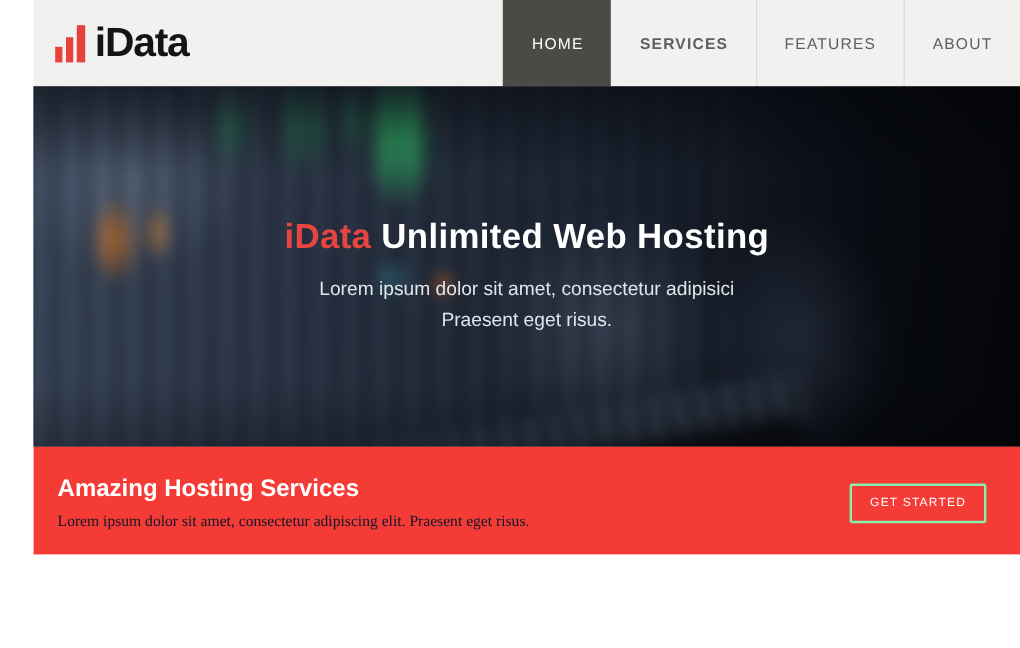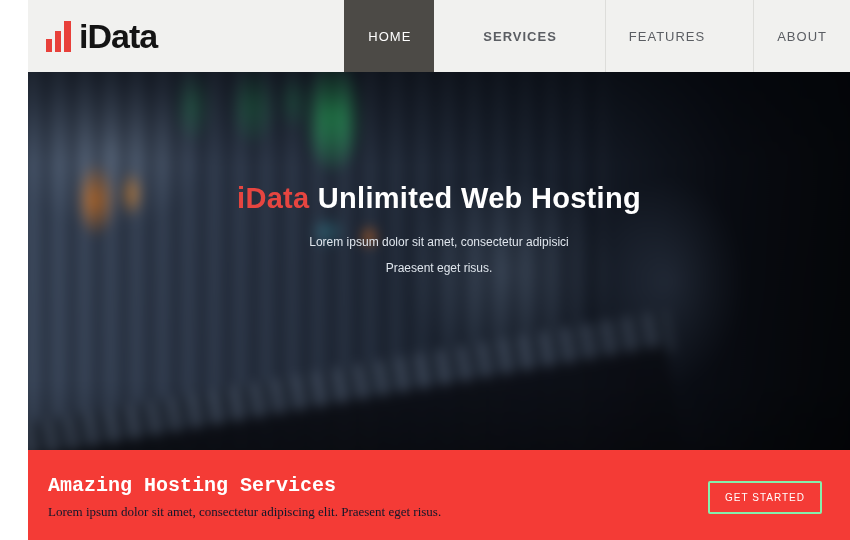--- a/index.html
+++ b/index.html
@@ -17,27 +17,27 @@
   .logo-bars i { display: block; background: #e8403a; }
   .logo-bars .b1 { width: 6px; height: 13px; }
   .logo-bars .b2 { width: 6px; height: 21px; }
   .logo-bars .b3 { width: 7px; height: 31px; }
   .logo-text { font-size: 34px; font-weight: bold; color: #141414; letter-spacing: -1px; }
 
   .nav { display: flex; align-items: stretch; }
   .nav-item {
     display: flex; align-items: center; padding: 0 23px;
     font-size: 13px; letter-spacing: 1px; color: #5b5e63;
-    border-left: 1px solid #ddddda; cursor: pointer; user-select: none; margin-left: 25px;
+    border-left: 1px solid #ddddda; cursor: pointer; user-select: none;
   }
   .nav-item.active { background: #4c4a46; color: #ffffff; border-left-color: transparent; }
   .nav-item.active + .nav-item { border-left-color: transparent; font-weight: bold; }
 
   
-  .hero { position: relative; height: 378px; background: #10151f; overflow: hidden; }
+  .hero { position: relative; height: 300px; background: #10151f; overflow: hidden; }
   .hero-bg { position: absolute; left: -12px; top: -12px; right: -12px; bottom: -12px; filter: blur(6px); }
   .bg-base { position: absolute; inset: 0;
     background: linear-gradient(100deg, #3d4a5e 0%, #2b3546 28%, #1b2330 55%, #0c1019 80%, #080b11 100%); }
   .bg-lights { position: absolute; inset: 0; background:
     radial-gradient(45px 85px at 317px 55px,  rgba(52,221,116,0.85), transparent 70%),
     radial-gradient(34px 60px at 237px 45px,  rgba(45,185,105,0.50), transparent 70%),
     radial-gradient(30px 55px at 177px 45px,  rgba(50,180,110,0.45), transparent 70%),
     radial-gradient(25px 45px at 277px 40px,  rgba(40,170,100,0.40), transparent 70%),
     radial-gradient(26px 22px at 312px 172px, rgba(60,170,190,0.45), transparent 70%),
     radial-gradient(28px 55px at 80px 140px,  rgba(235,125,30,0.85), transparent 70%),
@@ -56,29 +56,29 @@
   .bg-diagonal-dark { position: absolute; left: -70px; top: 348px; width: 740px; height: 180px;
     transform: rotate(-10deg); background: rgba(11,14,20,0.88); }
   .bg-vignette { position: absolute; inset: 0; background:
     linear-gradient(180deg, rgba(2,4,8,0.60), rgba(2,4,8,0) 26%),
     linear-gradient(270deg, rgba(0,0,0,0.55), rgba(0,0,0,0) 35%),
     linear-gradient(0deg,   rgba(0,0,0,0.30), rgba(0,0,0,0) 20%); }
 
   .hero-content { position: relative; z-index: 2; text-align: center; padding-top: 110px; }
   .hero-title { font-size: 29px; font-weight: bold; color: #ffffff; letter-spacing: 0.3px; }
   .hero-title .highlight { color: #e64540; }
-  .hero-subtitle { margin-top: 14px; font-size: 12px; color: #dfe5ec; line-height: 26px; font-weight: normal; }
+  .hero-subtitle { margin-top: 14px; font-size: 16px; color: #dfe5ec; line-height: 26px; font-weight: normal; }
 
   
   .cta {
     height: 90px; background: #f43b36;
     display: flex; align-items: center; justify-content: space-between;
     padding: 4px 28px 0 20px;
   }
-  .cta-heading { font-size: 20px; font-weight: bold; color: #ffffff; margin-bottom: 7px; font-family: Liberation Mono, monospace; }
+  .cta-heading { font-size: 20px; font-weight: bold; color: #ffffff; margin-bottom: 7px; }
   .cta-text { font-size: 13px; color: #0f172a; font-family: Liberation Serif, serif; }
   .cta-button {
     border: 2px solid #86efac; background: transparent; color: #ffffff;
     font-family: "Liberation Sans", sans-serif;
     font-size: 10px; letter-spacing: 1px; padding: 9px 15px;
     border-radius: 2px; cursor: pointer; white-space: nowrap;
   }
 </style>
 </head>
 <body>

